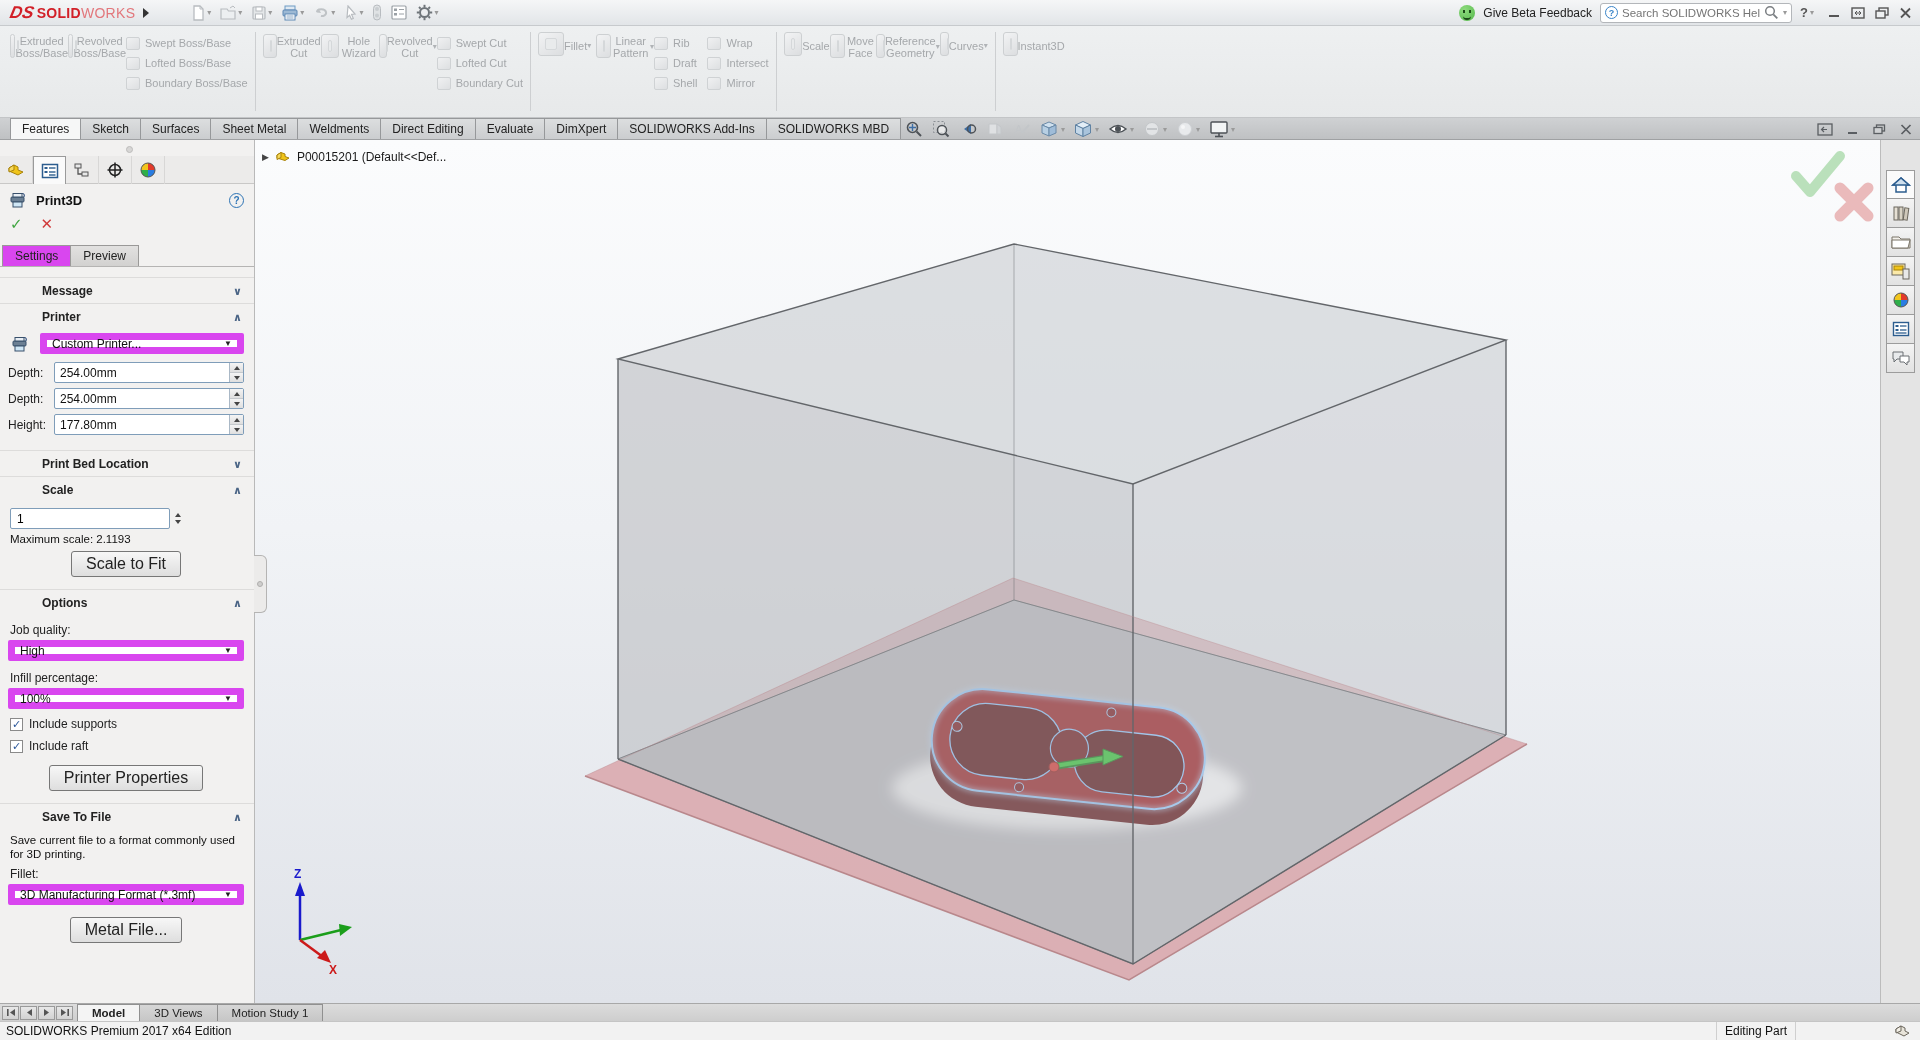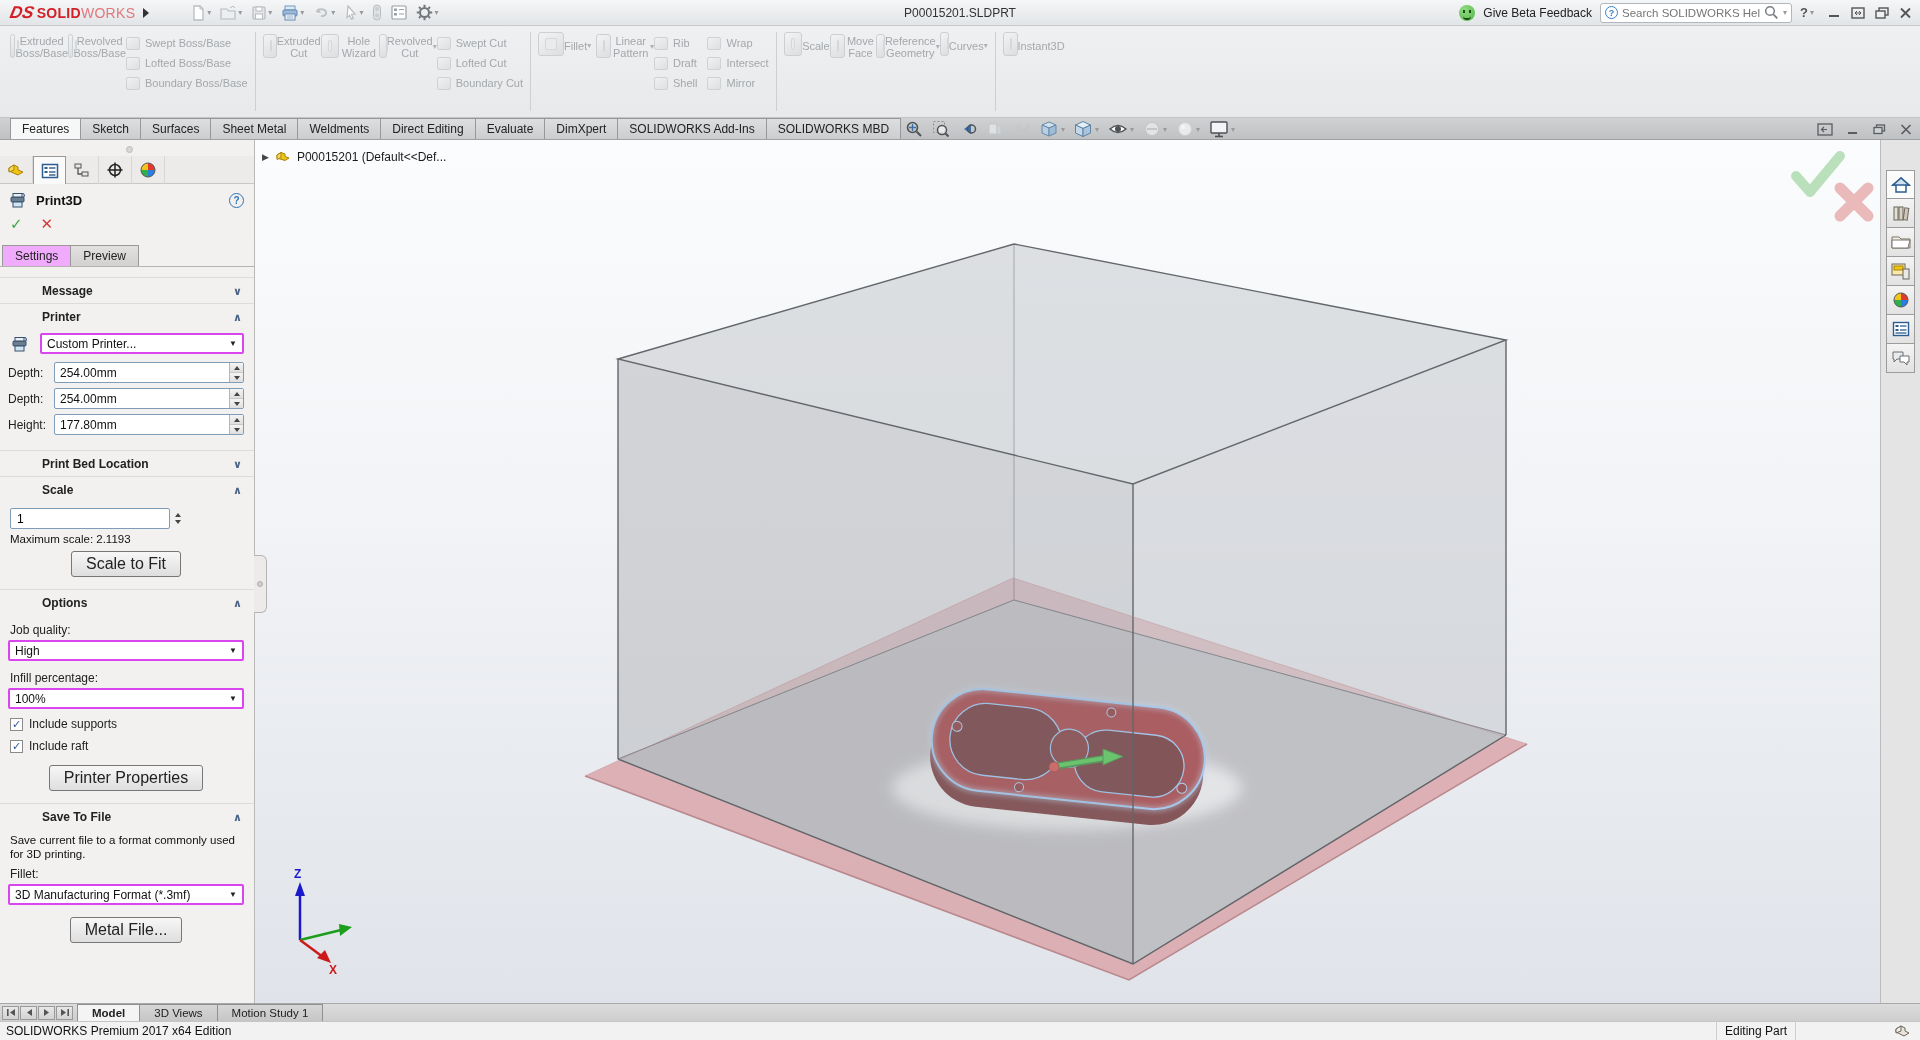--- a/index.html
+++ b/index.html
@@ -72,26 +72,26 @@
   .mtab { width:33px; height:28px; display:flex; align-items:center; justify-content:center; border-right:1px solid #d8d7d6; }
   .mtab.active { background:#fafafa; border:1px solid #9a9a9a; border-bottom:none; }
   .pm-header { display:flex; align-items:center; padding:7px 10px 4px 8px; gap:6px; }
   .pm-title { font-weight:bold; font-size:13px; color:#111; }
   .helpicon { margin-left:auto; width:15px; height:15px; border-radius:50%; border:1.5px solid #2e74b5; color:#2e74b5; font-weight:bold; font-size:10px; display:flex; align-items:center; justify-content:center;}
   .pm-actions { display:flex; gap:18px; padding:2px 8px 6px 10px; }
   .okglyph { color:#3fa53f; font-weight:bold; font-size:15px; }
   .cancelglyph { color:#d03a3a; font-weight:bold; font-size:15px; }
   .pm-tabs { display:flex; align-items:flex-end; padding-left:2px; border-bottom:1px solid #b5b4b3; height:24px; margin-top:4px;}
   .ptab { padding:3px 12px; border:1px solid #9a9998; border-bottom:none; font-size:12px; background:linear-gradient(#e2e1e0,#d2d1d0); margin-right:-1px; }
-  .ptab.active { background:#f0abfc; position:relative; z-index:1; }
+  .ptab.active { background:#d946ef; position:relative; z-index:1; }
   .sec-hdr { display:flex; align-items:center; padding:6px 12px 5px 8px; border-top:1px solid #dddcdb; }
   .sec-hdr .t { font-weight:bold; font-size:12px; color:#222;margin-left:34px; }
   .sec-hdr .chev { margin-left:auto; color:#4a6485; font-size:11px; font-weight:bold; }
   .sec-body { padding:2px 10px 10px 8px; }
-  .dd { display:flex; align-items:center; border:2px solid #d946ef; background:#fff; height:21px; padding:0 5px; border-radius:2px; }
+  .dd { display:flex; align-items:center; border:7px solid #d946ef; background:#fff; height:21px; padding:0 5px; border-radius:2px; }
   .dd .v { flex:1; font-size:12px; color:#111; white-space:nowrap; overflow:hidden; }
   .dd .da { font-size:8px; color:#222; }
   .printer-row { display:flex; align-items:center; gap:8px; margin:2px 0 8px 2px;}
   .printer-row .dd { flex:1; }
   .numrow { display:flex; align-items:center; margin:5px 0; }
   .numrow label { width:46px; font-size:12px; }
   .spinwrap { flex:1; display:flex; border:1px solid #7f9db9; background:#fff; height:21px; border-radius:2px;}
   .spinwrap input { border:none; outline:none; flex:1; font-size:12px; padding-left:5px; min-width:0; background:transparent; color:#111;}
   .spincol { width:14px; display:flex; flex-direction:column; border-left:1px solid #aab8c6;}
   .spincol i { flex:1; display:flex; align-items:center; justify-content:center; background:linear-gradient(#f4f4f4,#dfdfdf);}
@@ -221,21 +221,20 @@
             <line x1="14" y1="8.5" x2="16.2" y2="8.5"></line>
             <line x1="3" y1="3" x2="4.6" y2="4.6"></line>
             <line x1="12.4" y1="12.4" x2="14" y2="14"></line>
             <line x1="14" y1="3" x2="12.4" y2="4.6"></line>
             <line x1="4.6" y1="12.4" x2="3" y2="14"></line>
           </g>
         </svg>
       <span class="mdn">▾</span>
       </span>
   </div>
-  <div class="doc-title">P00015201.SLDPRT</div>
   <div class="tb-right">
     <span class="smiley"></span>
     <span class="beta-label">Give Beta Feedback</span>
     <div class="searchbox">
       <span class="q-circ">?</span>
       <input placeholder="Search SOLIDWORKS Help" style="">
       <svg width="15" height="15" viewBox="0 0 15 15">
           <circle cx="6" cy="6" r="4.3" fill="none" stroke="#7a7e82" stroke-width="1.5"></circle>
           <line x1="9.3" y1="9.3" x2="13.3" y2="13.3" stroke="#7a7e82" stroke-width="1.8"></line>
         </svg>

